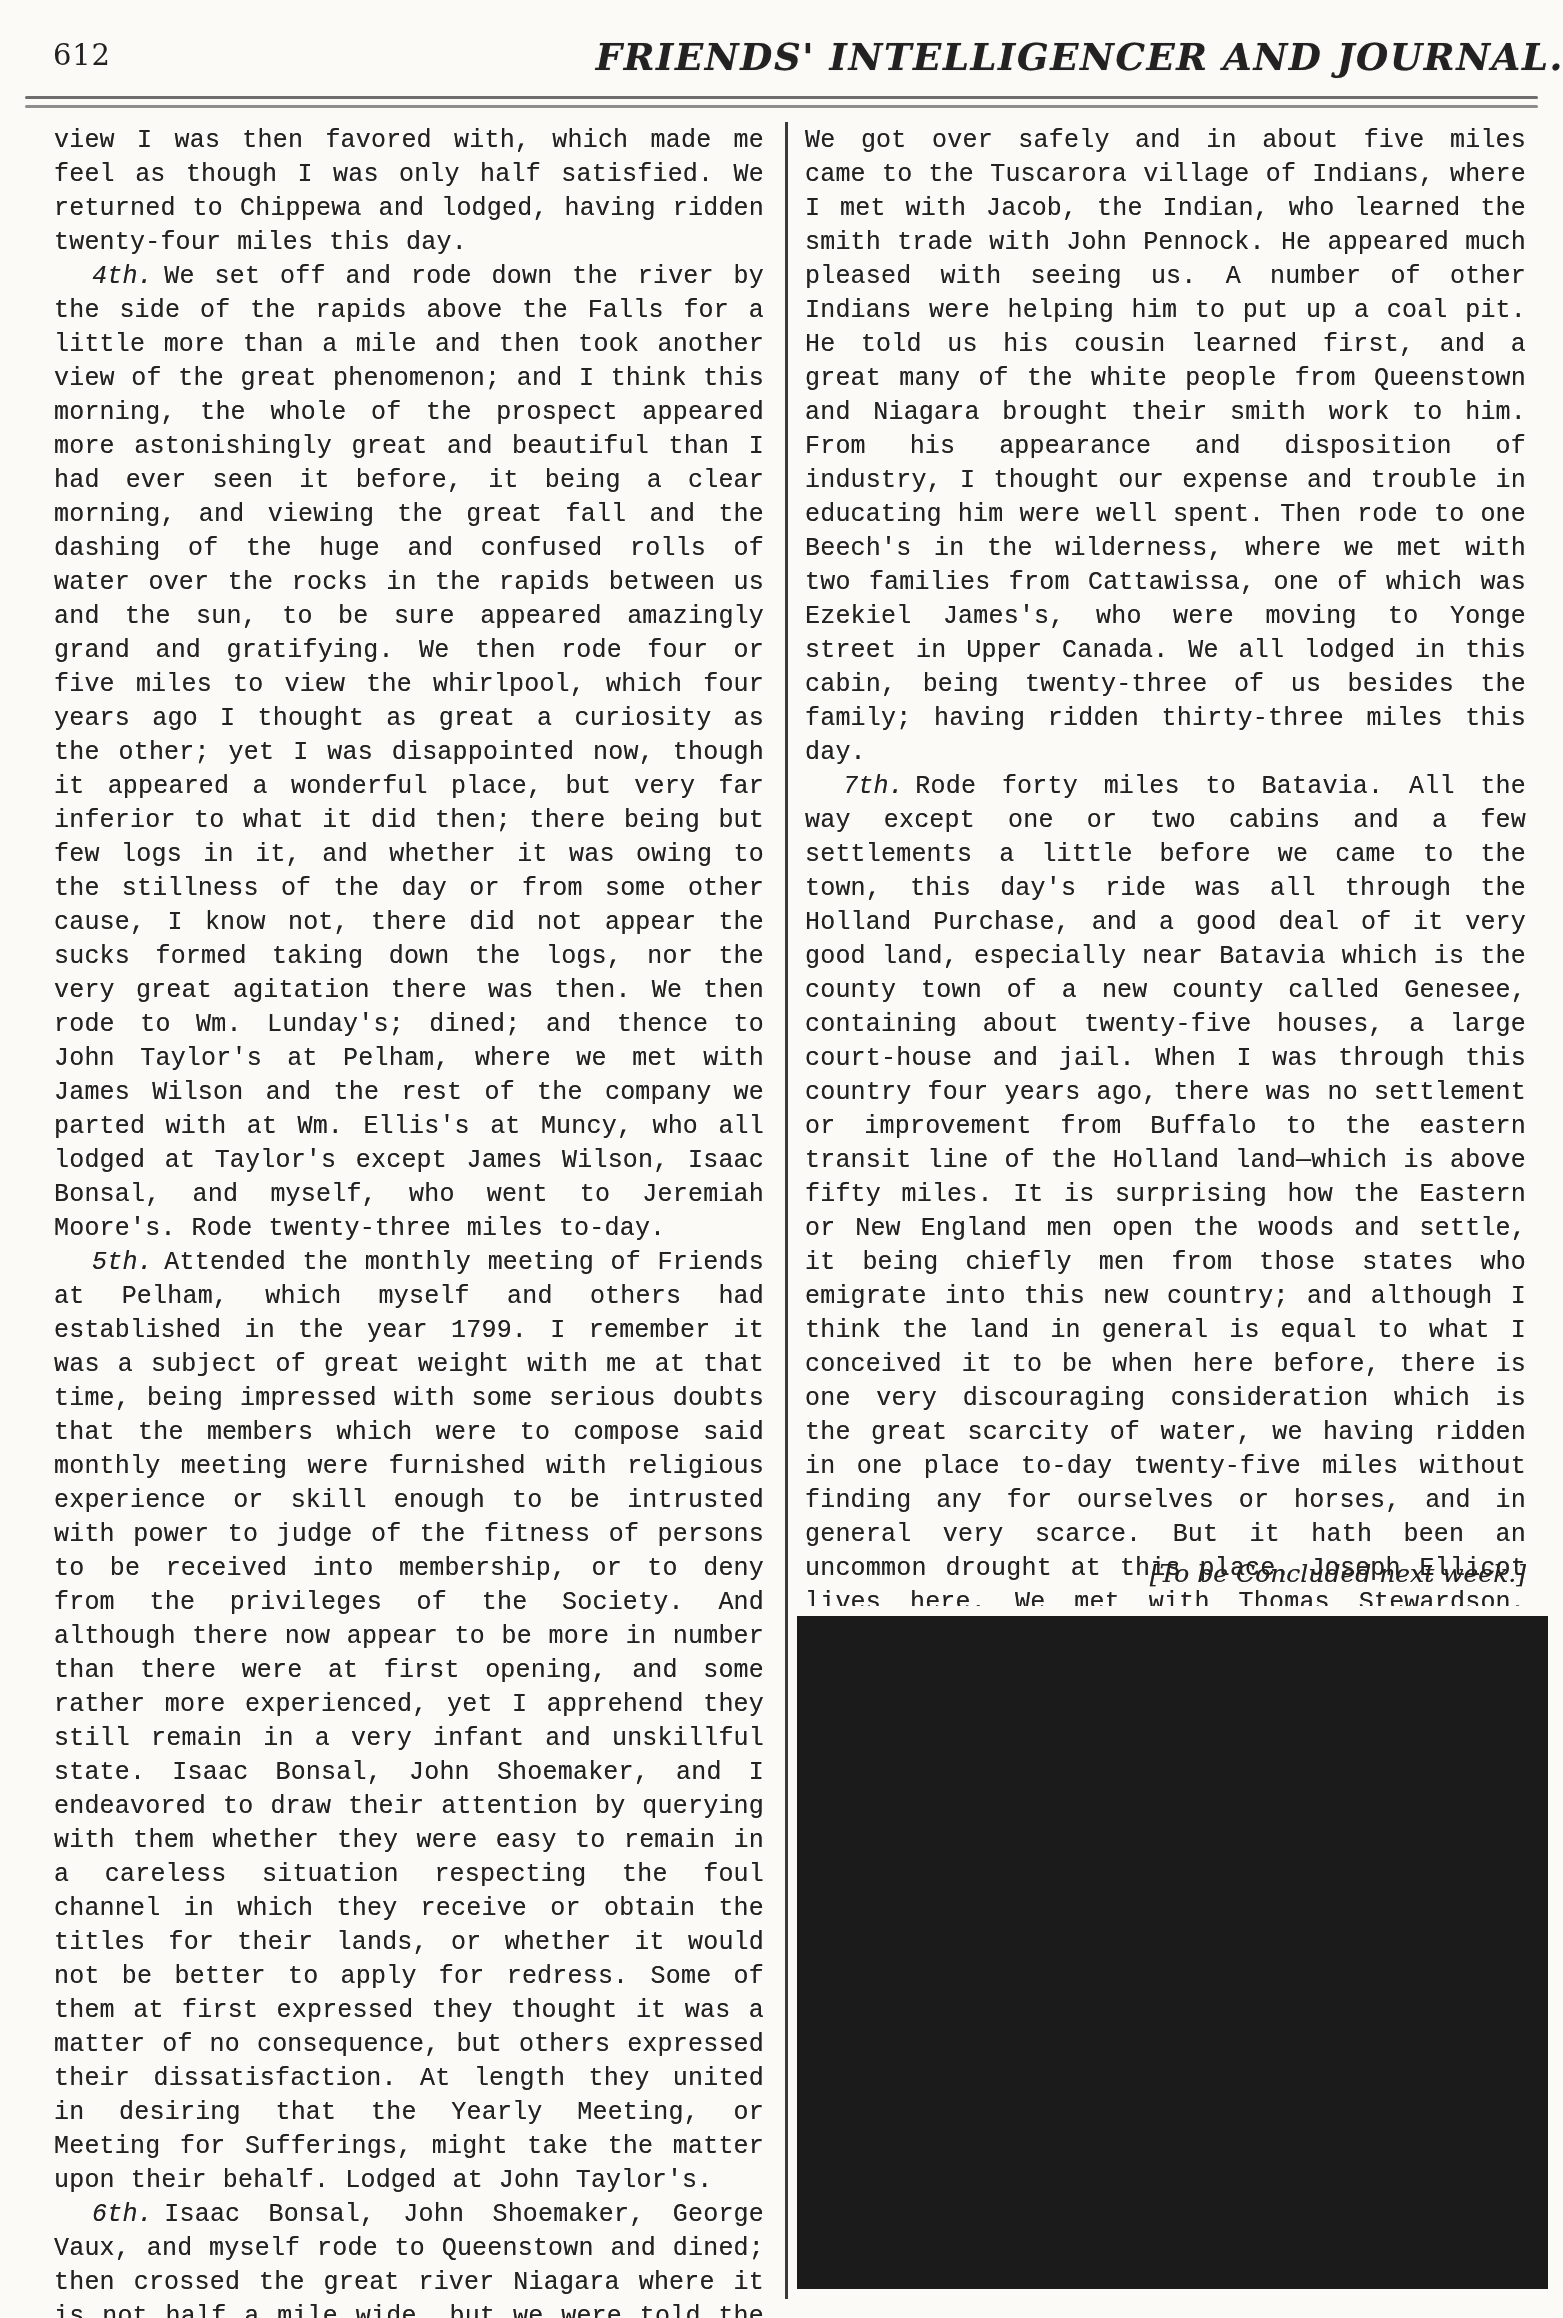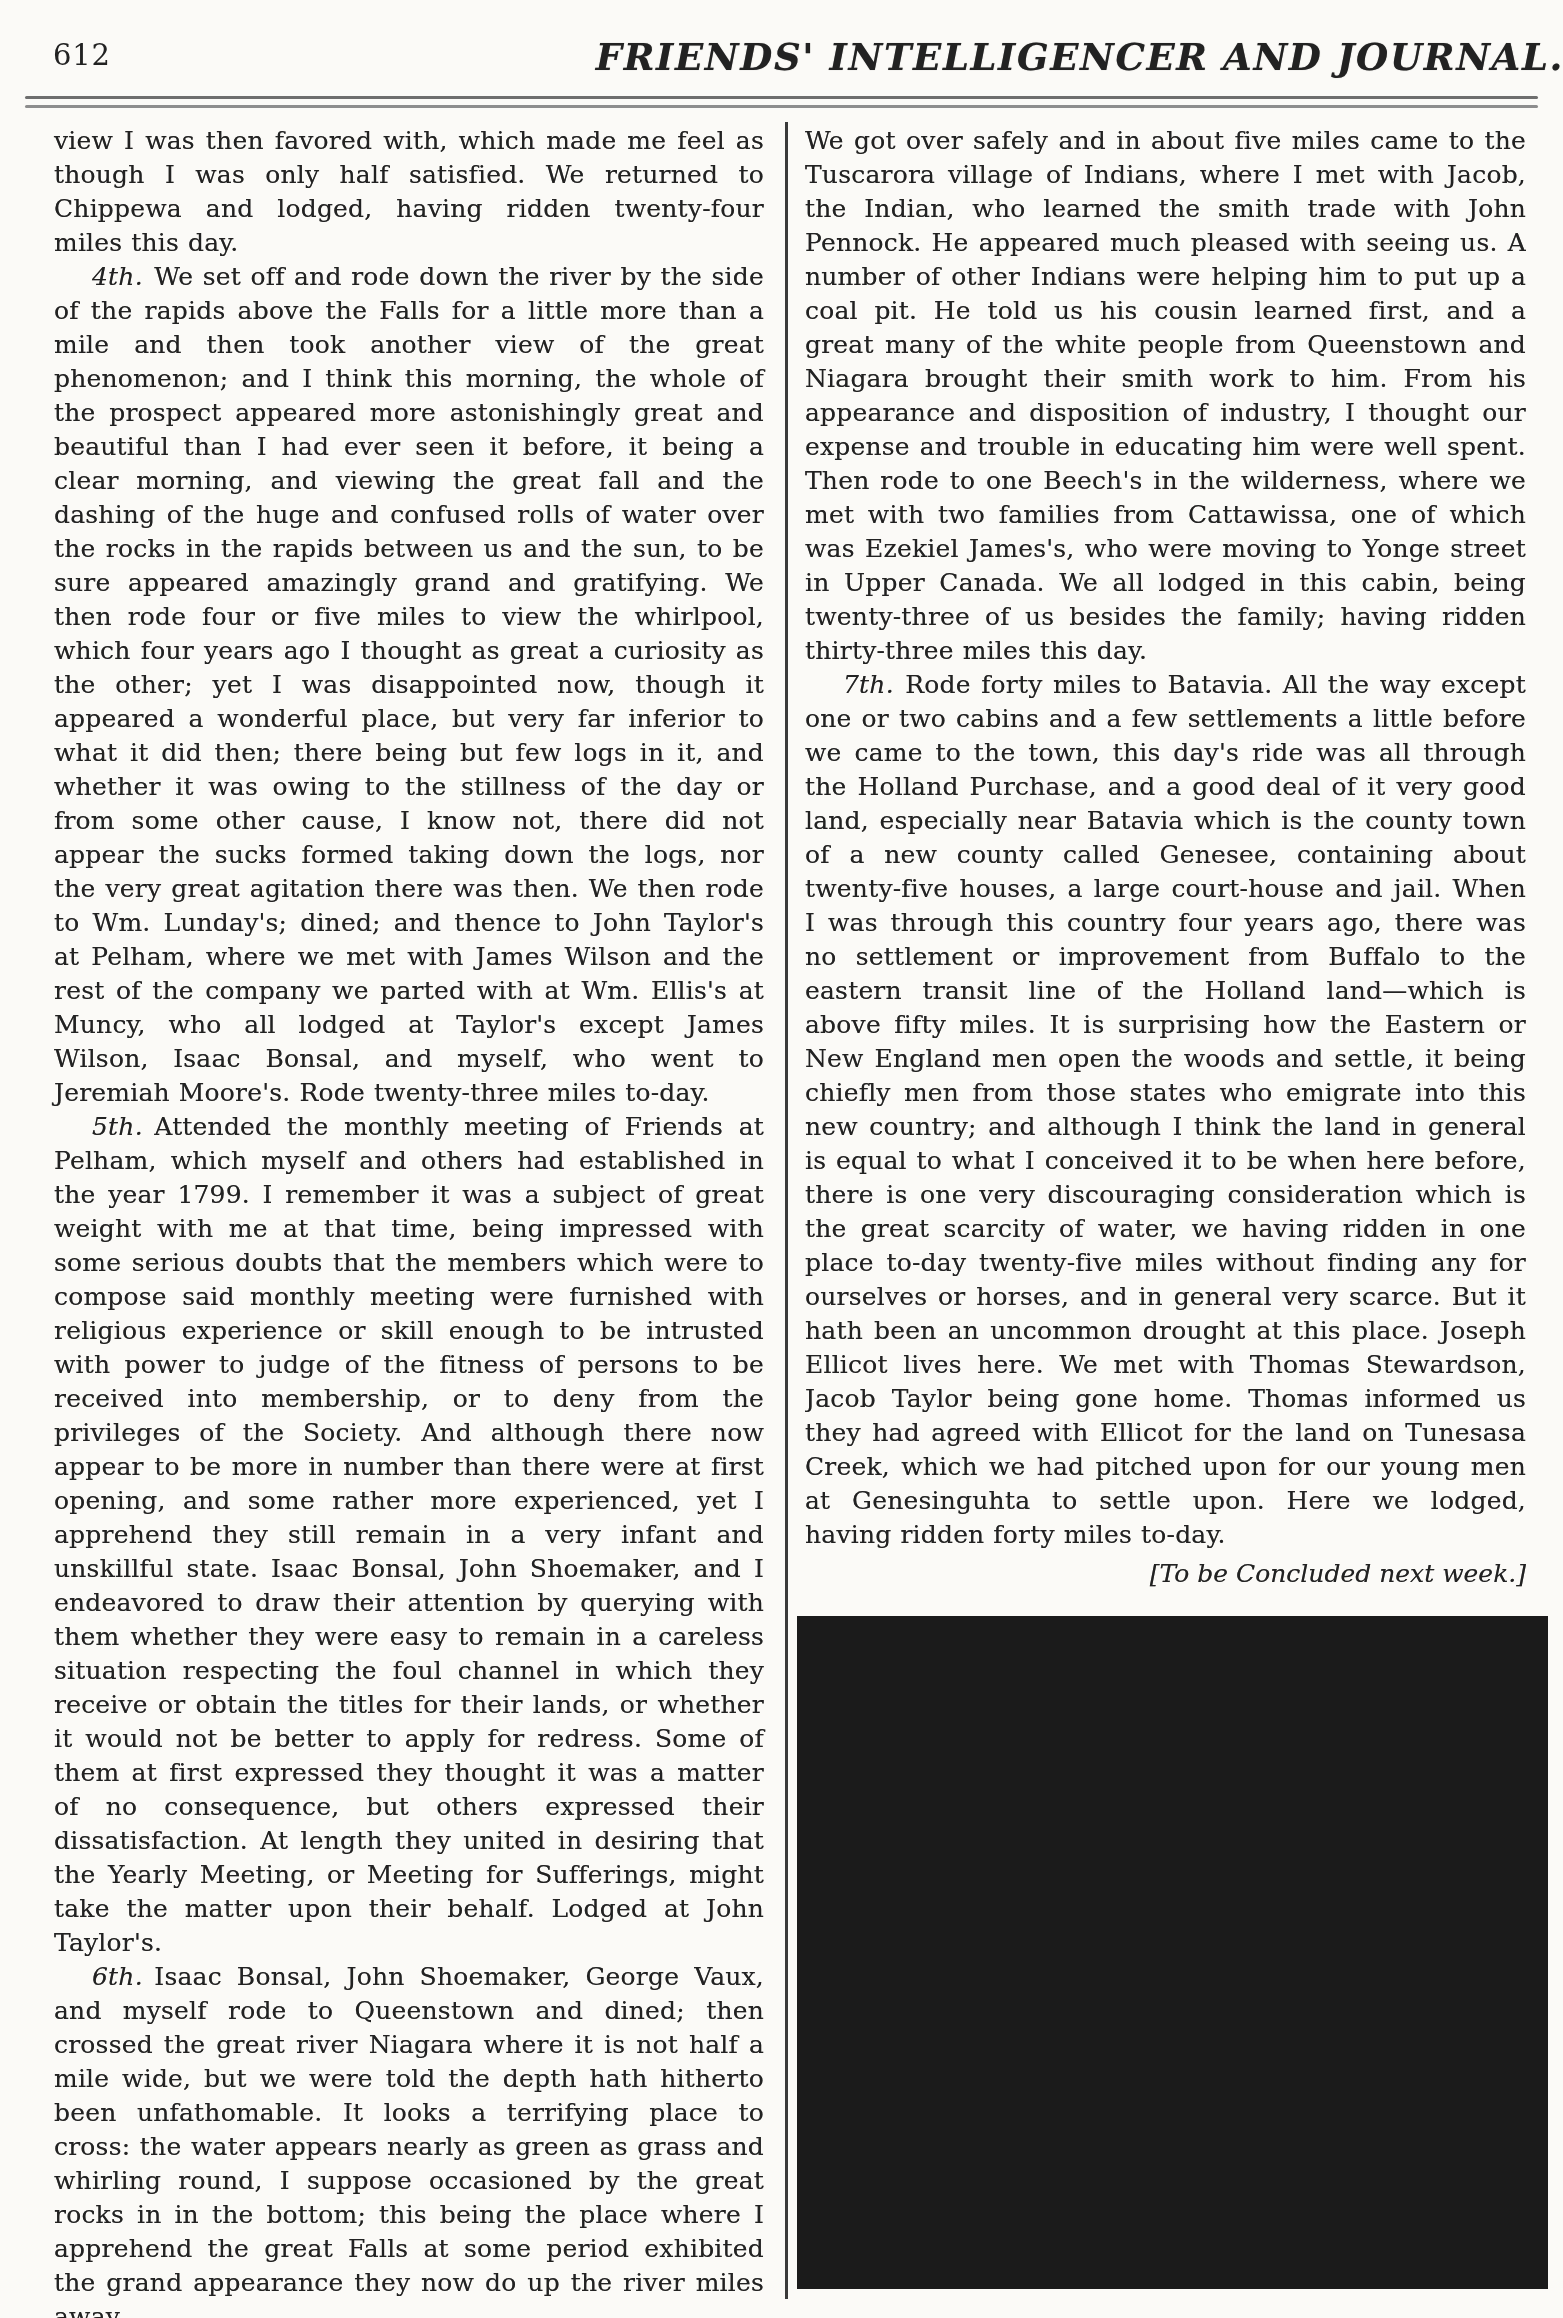--- a/index.html
+++ b/index.html
@@ -31,21 +31,21 @@
   }
   .col {
     position: absolute; top: 124px;
     font-size: 25px; line-height: 34px;
     text-align: justify;
     letter-spacing: 0.2px; word-spacing: 0.8px;
     text-shadow: 0 0 0.5px rgba(30,30,30,0.55);
   }
   .col-left  { left: 54px;  width: 710px; }
   .col-right { left: 805px; width: 721px; height: 1482px; overflow: hidden; }
-  .col p { margin: 0; }
+  .col p { margin: 0; font-family: Liberation Mono, monospace; }
   .col p.indent { text-indent: 38px; }
   .day-label { font-style: italic; margin-right: 11.5px; }
   .day-label:empty { display: none; margin: 0; }
   .continuation-note {
     position: absolute; left: 805px; width: 721px; top: 1559px;
     text-align: right; font-style: italic; font-size: 25px;
     text-shadow: 0 0 0.5px rgba(30,30,30,0.55);
   }
   .redaction-box {
     position: absolute; left: 797px; top: 1616px;

